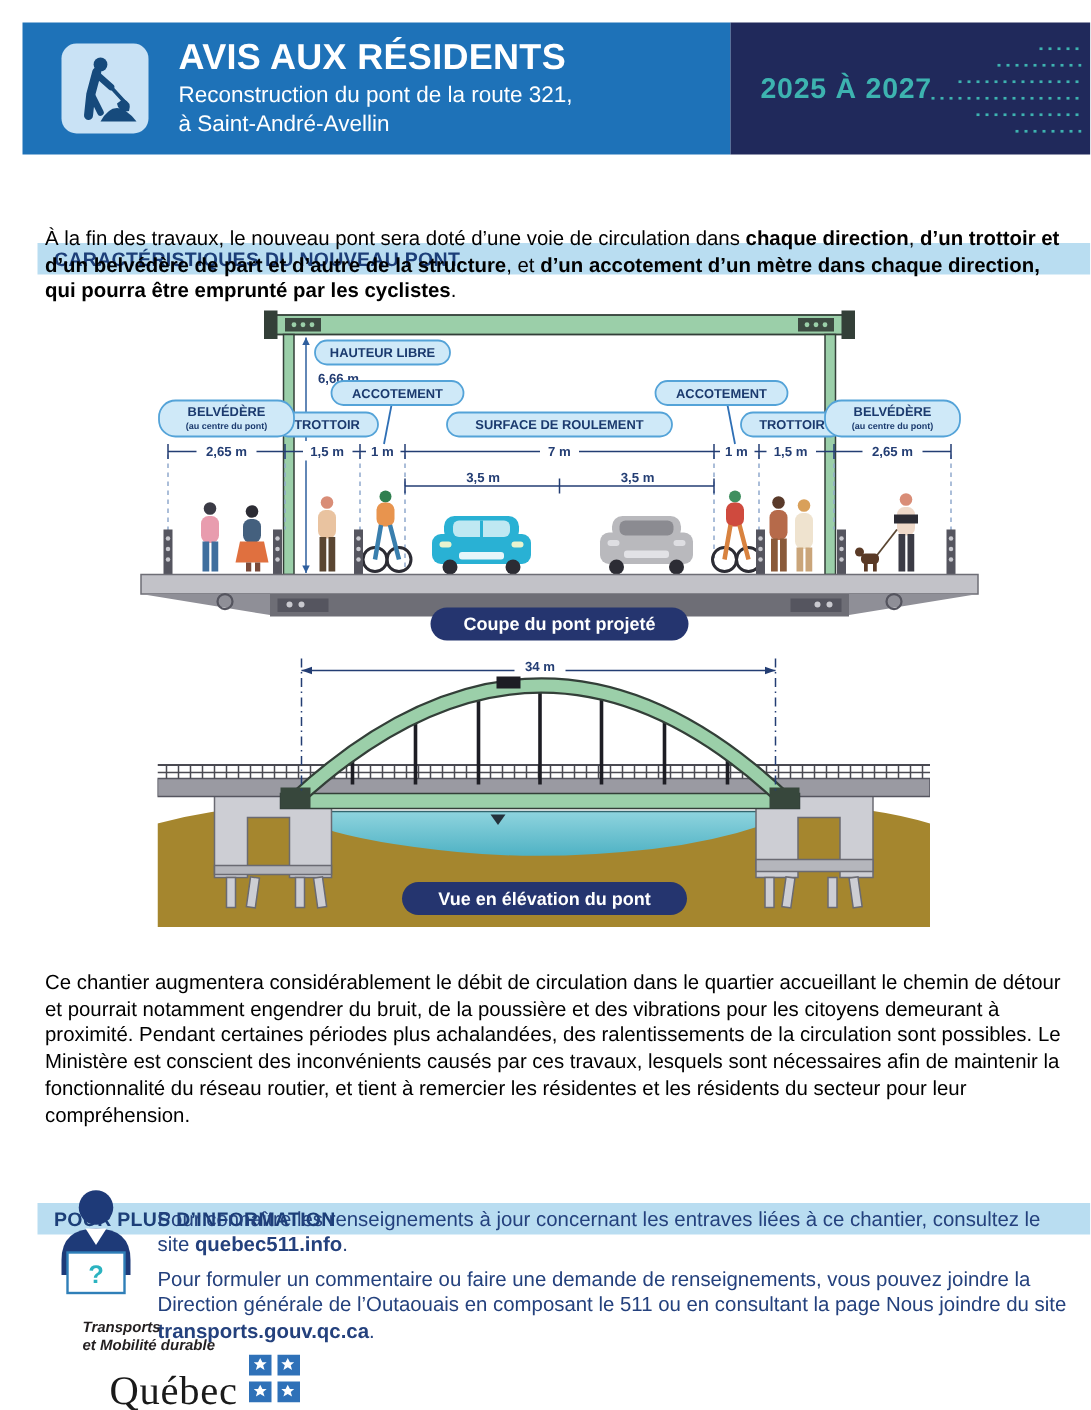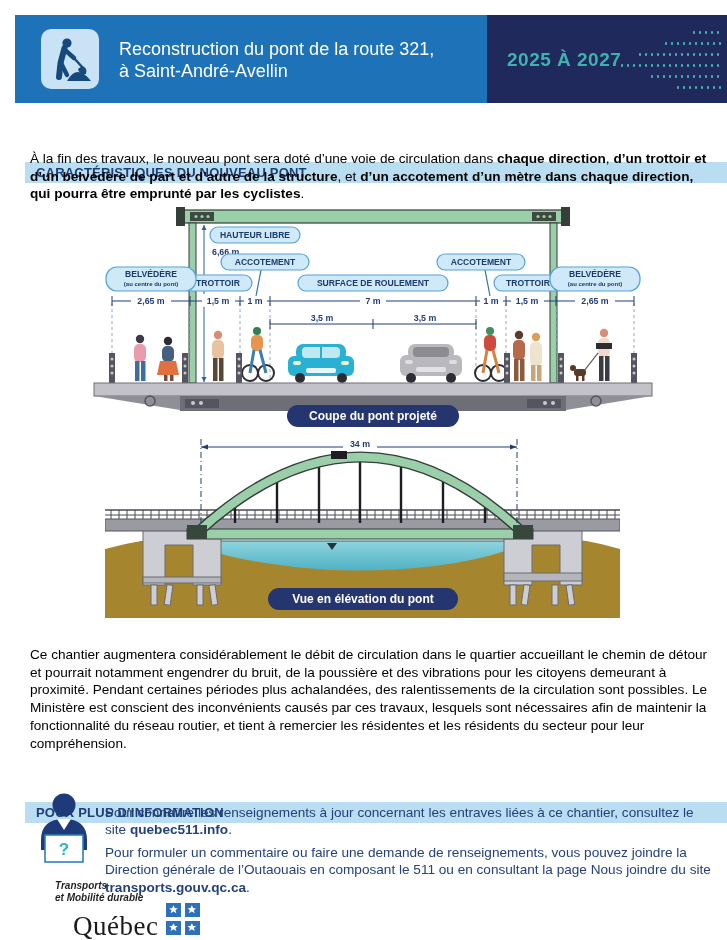--- a/index.html
+++ b/index.html
@@ -5,21 +5,21 @@
   html,body{margin:0;padding:0;background:#ffffff;}
   .page{position:relative;width:727px;height:940px;background:#ffffff;overflow:hidden;
         font-family:"Liberation Sans",sans-serif;color:#24417d;}
   
   .hdr{position:absolute;top:15px;left:15px;width:712px;height:88px;display:flex;}
   .hdr-left{width:472px;background:#1e72b8;display:flex;align-items:center;padding-left:26px;box-sizing:border-box;}
   .icon-box{width:58px;height:60px;background:#c9e2f5;border-radius:10px;flex:0 0 auto;
             display:flex;align-items:center;justify-content:center;}
   .hdr-text{margin-left:20px;color:#ffffff;}
   .hdr-title{font-size:24px;font-weight:bold;letter-spacing:.2px;line-height:1.05;}
-  .hdr-sub{font-size:18px;line-height:1.22;margin-top:4px;}
+  .hdr-sub{font-size:15px;line-height:1.22;margin-top:4px;}
   .hdr-right{flex:1;background:#20295b;position:relative;}
   .period{position:absolute;left:20px;top:34px;color:#3db3b0;font-size:19px;font-weight:bold;letter-spacing:.5px;}
   .dots{position:absolute;right:6px;top:8px;width:110px;}
   .dot-row{height:3px;margin:8px 0 0 auto;
      background-image:radial-gradient(circle,#3db3b0 1.1px,transparent 1.2px);
      background-size:6px 3px;background-repeat:repeat-x;}
   
   .bar{position:absolute;left:25px;width:702px;height:21px;background:#b9ddf1;
        display:flex;align-items:center;padding-left:11px;box-sizing:border-box;
        color:#1c3e78;font-size:13px;font-weight:bold;letter-spacing:.2px;margin-top:40px;}
@@ -57,20 +57,21 @@
           <circle cx="20" cy="8" r="4.6" fill="#164a7c"></circle>
           <path d="M17.5 13 L13.5 28 L12 42" stroke="#164a7c" stroke-width="6" fill="none" stroke-linecap="round" stroke-linejoin="round"></path>
           <path d="M18 15 L27 23" stroke="#164a7c" stroke-width="4.4" fill="none" stroke-linecap="round"></path>
           <path d="M14 28 L20 40" stroke="#164a7c" stroke-width="4.4" fill="none" stroke-linecap="round"></path>
           <path d="M26 22 L37 34" stroke="#164a7c" stroke-width="2.4" fill="none" stroke-linecap="round"></path>
           <path d="M35 31 q6 2 4 8 q-7 1 -8 -5 z" fill="#164a7c"></path>
           <path d="M20 46 Q30 28 44 46 Z" fill="#164a7c"></path>
         </svg>
       </div>
       <div class="hdr-text">
+        <div class="hdr-title">AVIS AUX RÉSIDENTS</div>
         <div class="hdr-sub">
           <div>Reconstruction du pont de la route 321,</div>
           <div>à Saint-André-Avellin</div>
         </div>
       </div>
     </div>
     <div class="hdr-right">
       <div class="period">2025 À 2027</div>
       <div class="dots">
         <div class="dot-row" style="width:30px"></div>

